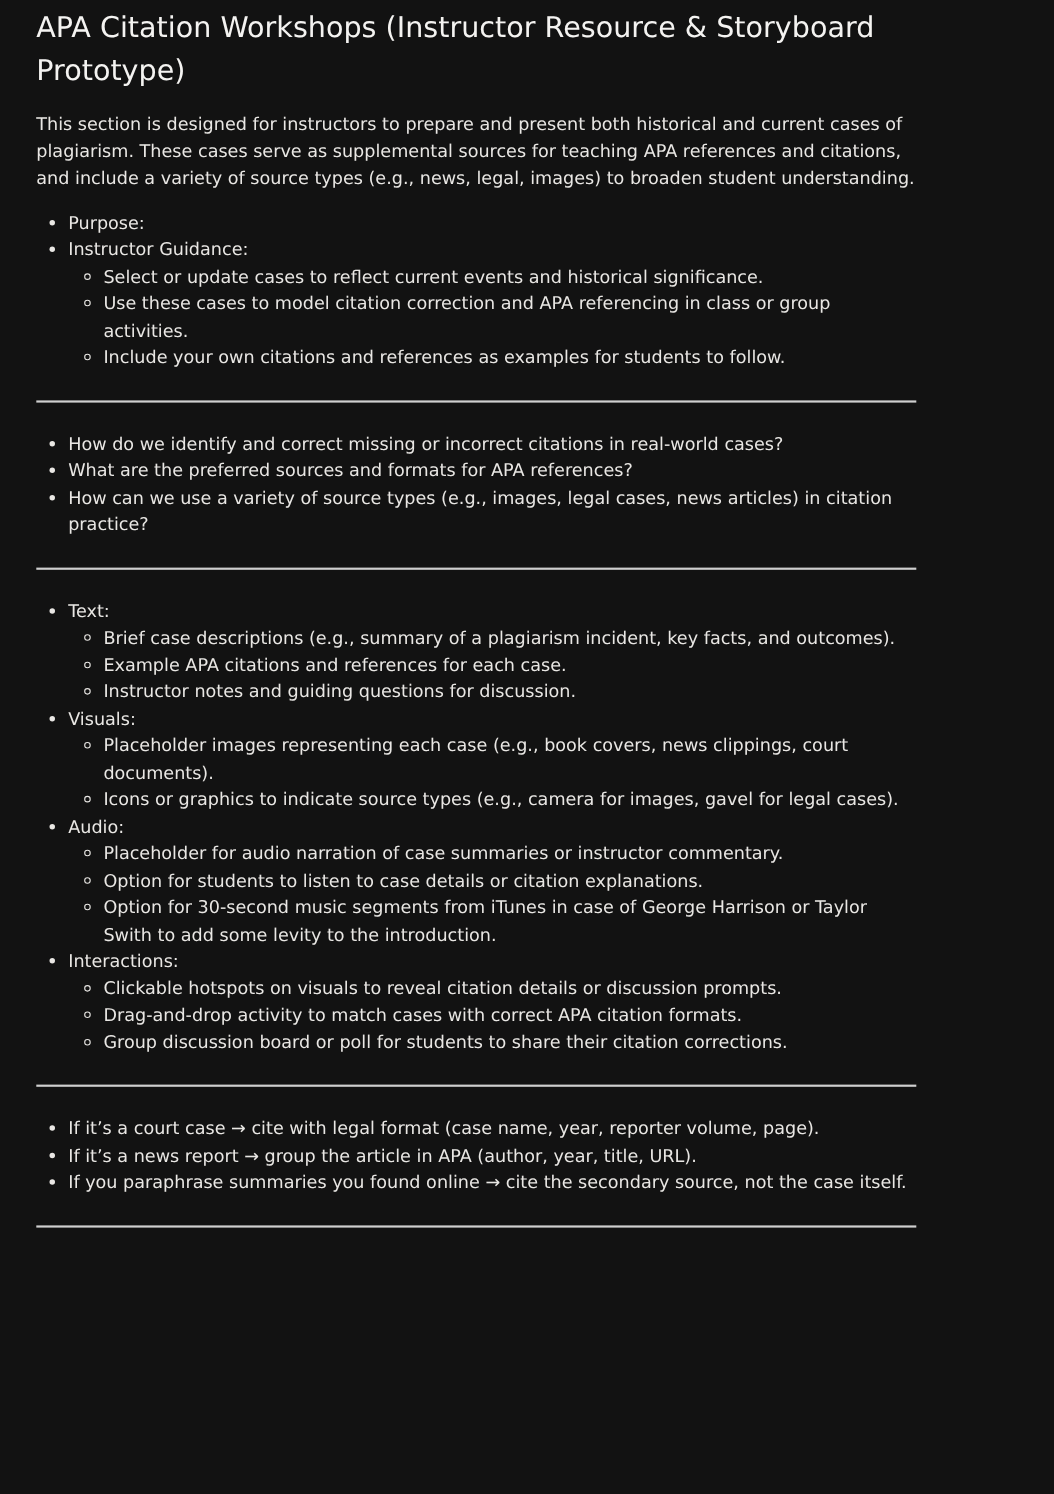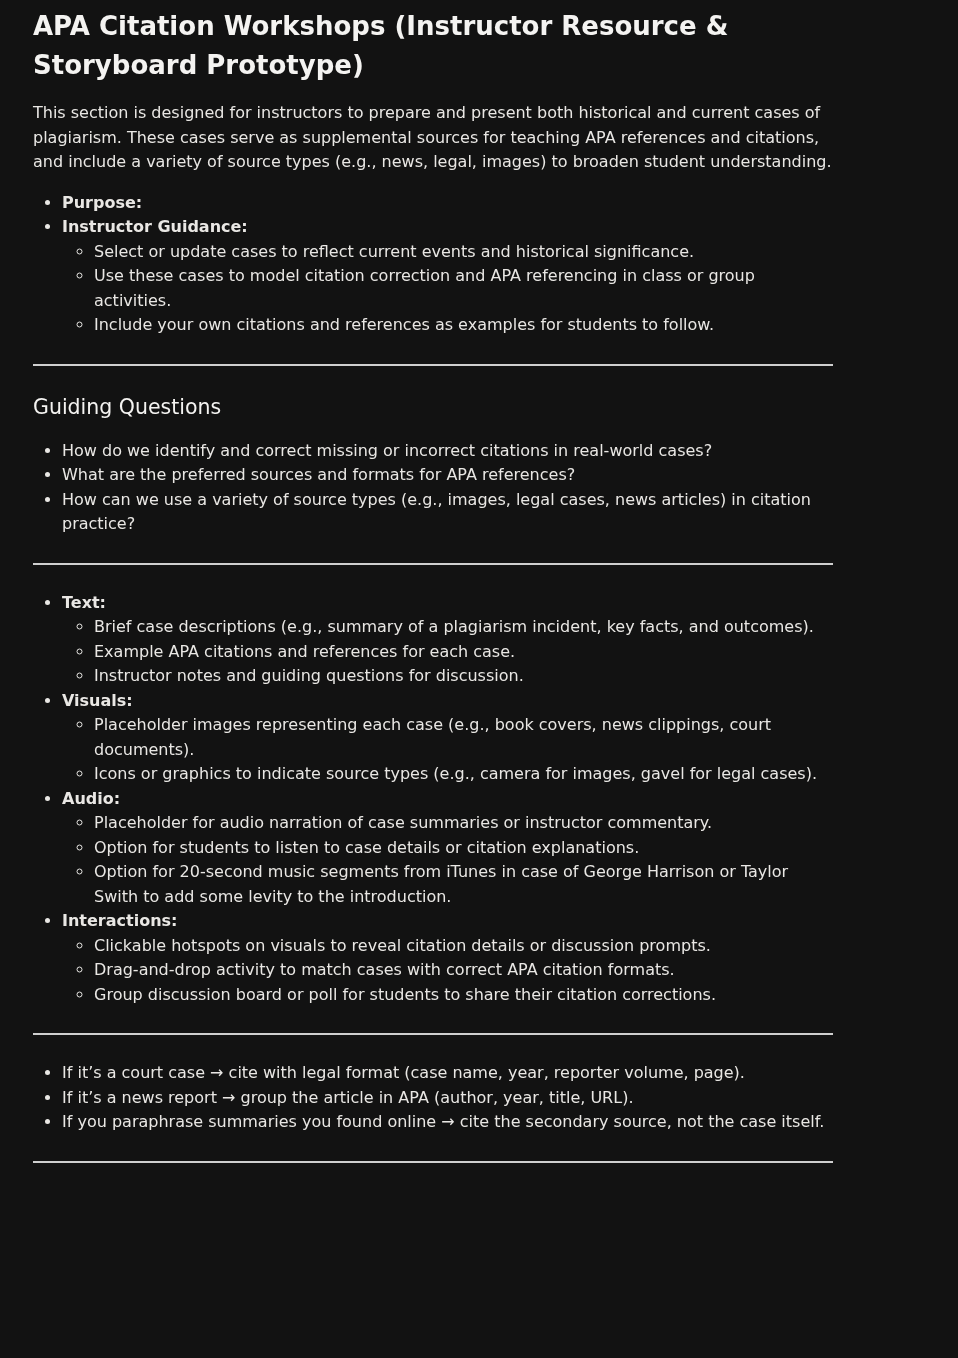--- a/index.html
+++ b/index.html
@@ -15,21 +15,21 @@
     font-size: 16px;
     line-height: 24.5px;
     color: #e9e7e4;
   }
   .page {
     width: 800px;
     padding: 7px 125px 0 33px;
   }
   h1 {
     font-size: 26px;
-    font-weight: 700;
+    font-weight: 400;
     line-height: 39px;
     color: #f4f3f1;
     margin: 0 -45px 16px 0;
   }
   h2 {
     font-size: 20.5px;
     font-weight: 400;
     line-height: 31px;
     color: #f4f3f1;
     margin: 26px 0 16px 0;
@@ -39,21 +39,21 @@
     margin: 16px 0;
     padding-left: 29px;
     list-style-type: disc;
   }
   ul ul {
     margin: 0;
     padding-left: 32px;
     list-style-type: circle;
   }
   li { margin: 0; }
-  strong { font-weight: 700; }
+  strong { font-weight: 400; }
   hr {
     border: none;
     border-top: 2px solid #cfcfcf;
     margin: 26px 0;
   }
   .check-emoji {
     display: inline-block;
     width: 25px;
     height: 25px;
     border-radius: 5px;
@@ -85,21 +85,20 @@
       <ul>
         <li>Select or update cases to reflect current events and historical significance.</li>
         <li>Use these cases to model citation correction and APA referencing in class or group activities.</li>
         <li>Include your own citations and references as examples for students to follow.</li>
       </ul>
     </li>
   </ul>
 
   <hr>
 
-  <h2>Guiding Questions</h2>
 
   <ul>
     <li>How do we identify and correct missing or incorrect citations in real-world cases?</li>
     <li>What are the preferred sources and formats for APA references?</li>
     <li>How can we use a variety of source types (e.g., images, legal cases, news articles) in citation practice?</li>
   </ul>
 
   <hr>
 
 
@@ -117,21 +116,21 @@
       <ul>
         <li>Placeholder images representing each case (e.g., book covers, news clippings, court documents).</li>
         <li>Icons or graphics to indicate source types (e.g., camera for images, gavel for legal cases).</li>
       </ul>
     </li>
     <li>
       <strong>Audio:</strong>
       <ul>
         <li>Placeholder for audio narration of case summaries or instructor commentary.</li>
         <li>Option for students to listen to case details or citation explanations.</li>
-        <li>Option for 20-second music segments from iTunes in case of George Harrison or Taylor Swith to add some levity to the introduction.</li>
+        <li>Option for 30-second music segments from iTunes in case of George Harrison or Taylor Swith to add some levity to the introduction.</li>
       </ul>
     </li>
     <li>
       <strong>Interactions:</strong>
       <ul>
         <li>Clickable hotspots on visuals to reveal citation details or discussion prompts.</li>
         <li>Drag-and-drop activity to match cases with correct APA citation formats.</li>
         <li>Group discussion board or poll for students to share their citation corrections.</li>
       </ul>
     </li>

